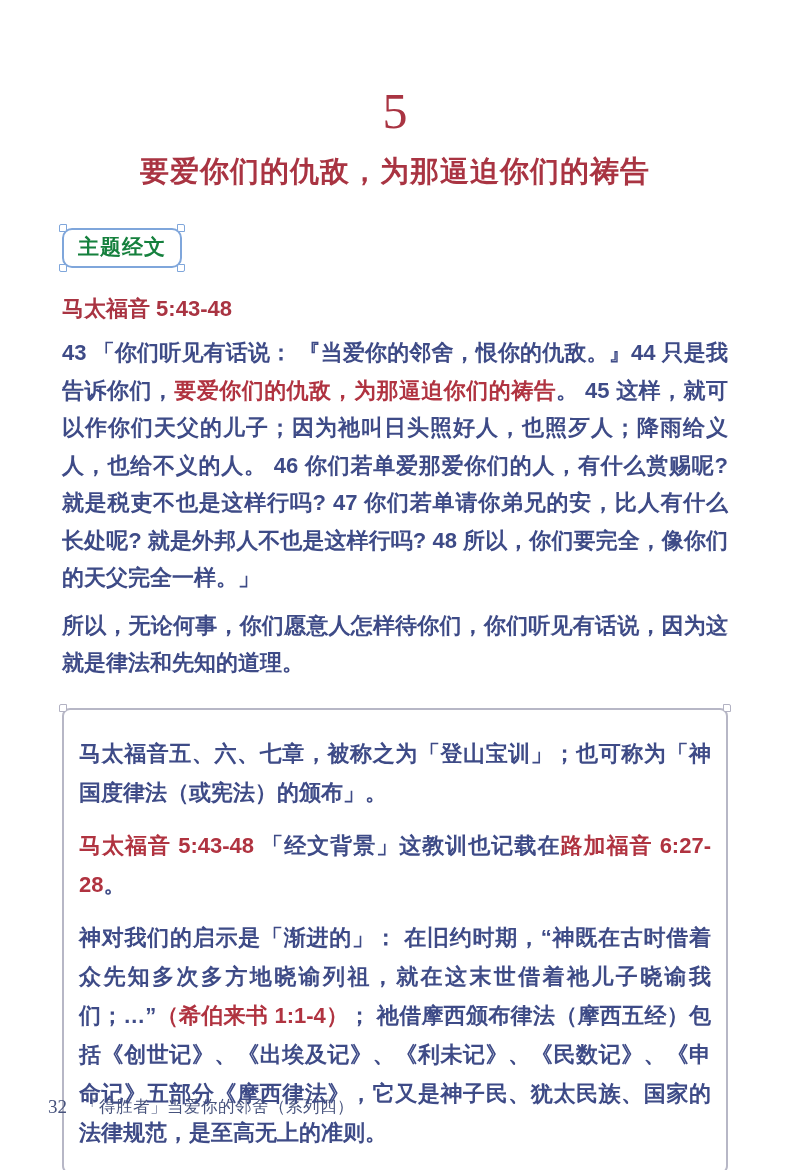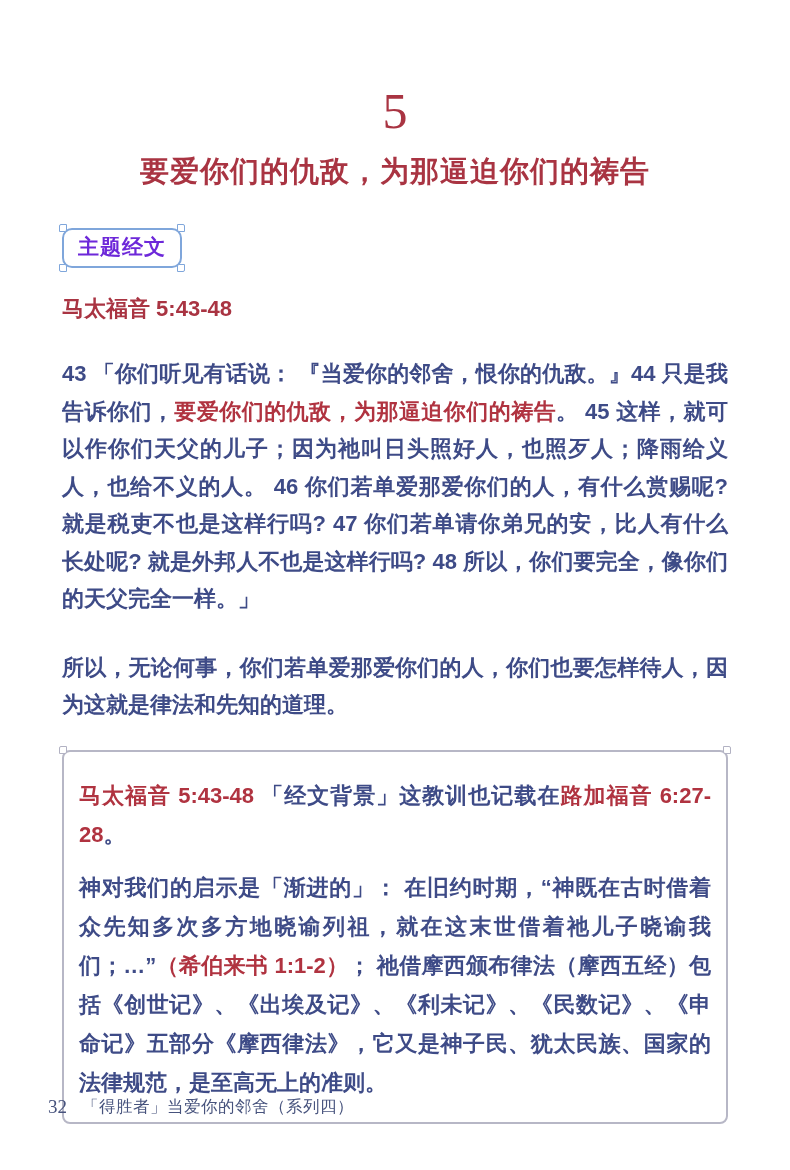--- a/index.html
+++ b/index.html
@@ -33,21 +33,21 @@
   }
 
   
   .tag-label {
     display: inline-block;
     position: relative;
     margin-top: 36px;
     border: 2px solid #7FA6DB;
     border-radius: 10px;
     padding: 3px 14px 5px;
-    color: #6d28d9;
+    color: #15803d;
     font-size: 21px;
     font-weight: bold;
     letter-spacing: 1px;
     background: #ffffff;
   }
   .corner {
     position: absolute;
     width: 8px; height: 8px;
     border: 1.5px solid #7FA6DB;
     background: #ffffff;
@@ -58,21 +58,21 @@
   .corner.br { right: -5px; bottom: -6px; border-radius: 2px 0 2px 0; }
   .corner-gray { border-color: #B2B2C3; }
 
   .ref {
     margin-top: 26px;
     color: #A93442;
     font-size: 22px;
     font-weight: bold;
   }
   .passage {
-    margin-top: 31px;
+    margin-top: 10px;
     color: #3E4B87;
     font-size: 22px;
     line-height: 37.5px;
     text-align: justify;
     font-weight: bold;
   }
   .hl { color: #B03340; }
 
   .bg-box {
     position: relative;
@@ -110,29 +110,30 @@
       <span class="corner tl"></span>
       <span class="corner tr"></span>
       <span class="corner bl"></span>
       <span class="corner br"></span>
       <span>主题经文</span>
     </div>
 
     <div class="ref">马太福音 5:43-48</div>
     <p class="passage"><span>43 「你们听见有话说： 『当爱你的邻舍，恨你的仇敌。』44  只是我告诉你们，</span><span class="hl">要爱你们的仇敌，为那逼迫你们的祷告</span><span>。 45 这样，就可以作你们天父的儿子；因为祂叫日头照好人，也照歹人；降雨给义人，也给不义的人。  46  你们若单爱那爱你们的人，有什么赏赐呢? 就是税吏不也是这样行吗? 47 你们若单请你弟兄的安，比人有什么长处呢? 就是外邦人不也是这样行吗? 48 所以，你们要完全，像你们的天父完全一样。」</span></p>
 
-    <p class="passage">所以，无论何事，你们若单爱那爱你们的人，你们也要怎样待人，因为这就是律法和先知的道理。</p>
+    <p class="passage">所以，无论何事，你们愿意人怎样待你们，你们听见有话说，因为这就是律法和先知的道理。</p>
 
 
     <div class="bg-box">
       <span class="corner corner-gray tl"></span>
       <span class="corner corner-gray tr"></span>
 
+      <p class="passage">马太福音五、六、七章，被称之为「登山宝训」；也可称为「神国度律法（或宪法）的颁布」。</p>
       <p class="passage"><span class="hl">马太福音 5:43-48</span><span> 「经文背景」这教训也记载在</span><span class="hl">路加福音 6:27-28</span><span>。</span></p>
-      <p class="passage"><span>神对我们的启示是「渐进的」： 在旧约时期，“神既在古时借着众先知多次多方地晓谕列祖，就在这末世借着祂儿子晓谕我们；…”</span><span class="hl">（希伯来书 1:1-2）</span><span>；  祂借摩西颁布律法（摩西五经）包括《创世记》、《出埃及记》、《利未记》、《民数记》、《申命记》五部分《摩西律法》，它又是神子民、犹太民族、国家的法律规范，是至高无上的准则。</span></p>
+      <p class="passage"><span>神对我们的启示是「渐进的」： 在旧约时期，“神既在古时借着众先知多次多方地晓谕列祖，就在这末世借着祂儿子晓谕我们；…”</span><span class="hl">（希伯来书 1:1-4）</span><span>；  祂借摩西颁布律法（摩西五经）包括《创世记》、《出埃及记》、《利未记》、《民数记》、《申命记》五部分《摩西律法》，它又是神子民、犹太民族、国家的法律规范，是至高无上的准则。</span></p>
     </div>
 
   </div>
 
   <div class="footer">
     <span class="page-num">32</span>
     <span class="footer-title">「得胜者」当爱你的邻舍（系列四）</span>
   </div>
 </div>
 

